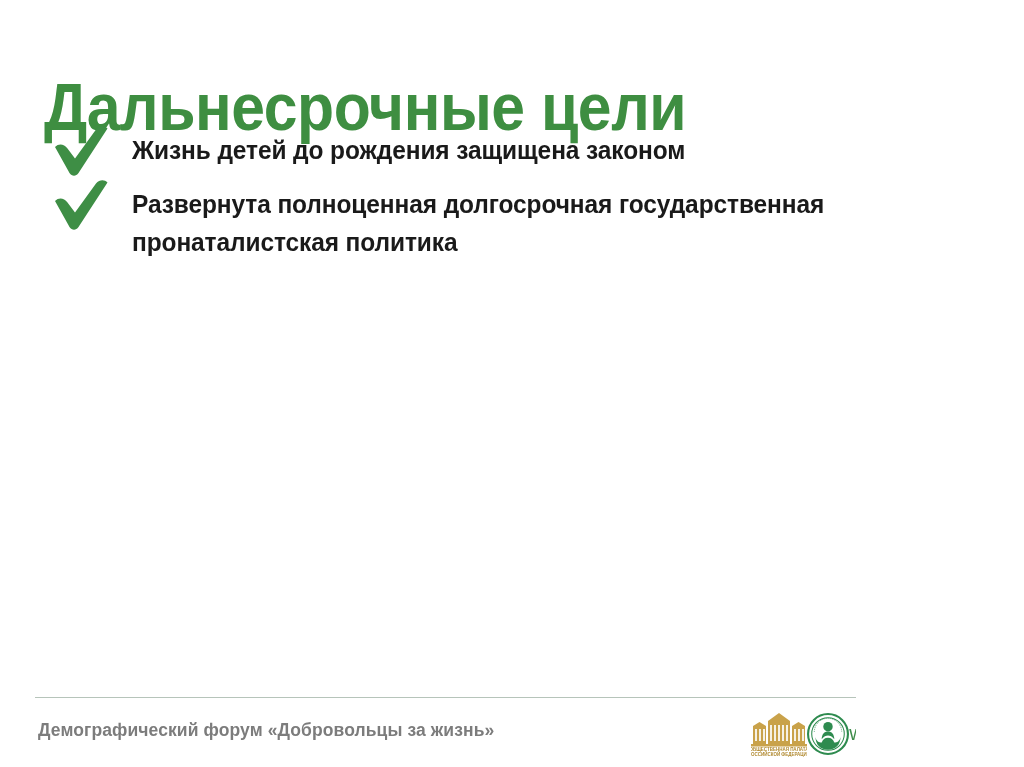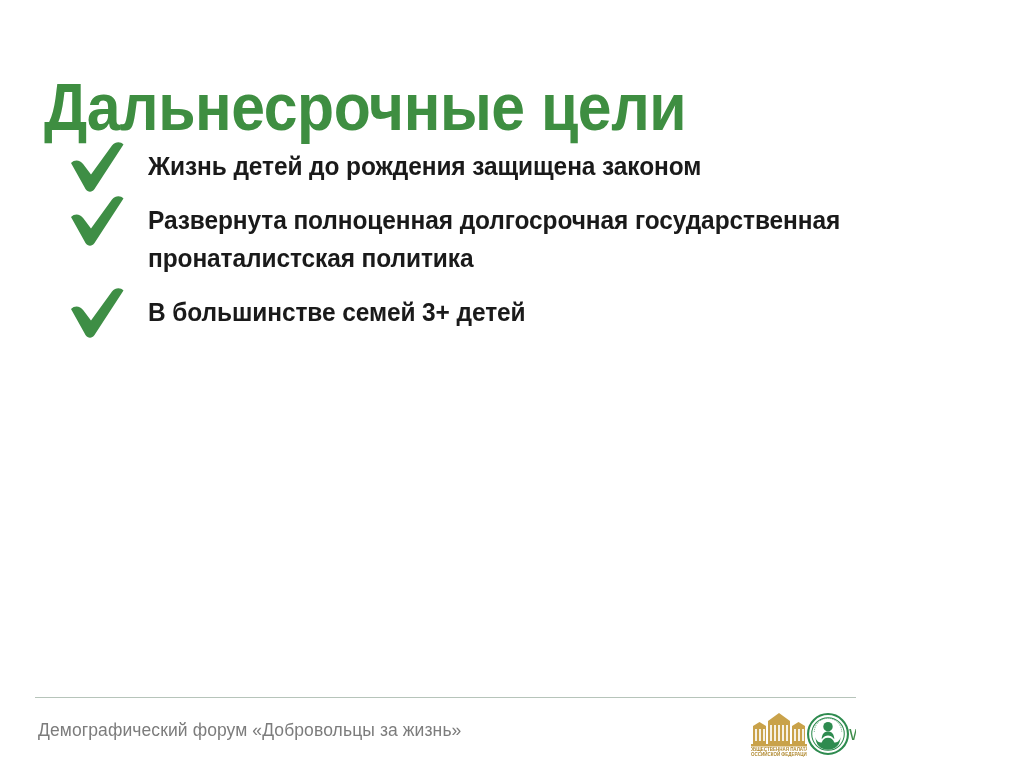--- a/index.html
+++ b/index.html
@@ -37,21 +37,21 @@
     white-space: nowrap;
   }
 
   
   #bullet-list {
     position: absolute;
     left: 44px;
     top: 131px;
     width: 930px;
     list-style: none;
-    margin: 16px;
+    margin: 0;
     padding: 0;
   }
   .bullet-item {
     position: relative;
     display: block;
     padding-left: 88px;
     margin: 0 0 16px 0;
     min-height: 34px;
   }
   .bullet-check {
@@ -95,21 +95,21 @@
     top: 703px;
     width: 1024px;
     height: 64px;
   }
   #footer-caption {
     position: absolute;
     left: 38px;
     top: 17px;
     color: #7c7c7c;
     font-size: 17.5px;
-    font-weight: normal;
+    font-weight: bold;
     letter-spacing: 0.1px;
     white-space: nowrap;
   }
 
   #footer-logos {
     position: absolute;
     right: 18px;
     top: 2px;
     height: 58px;
     display: flex;
@@ -159,28 +159,20 @@
       <span class="bullet-check">
         <svg viewBox="0 0 62 52" xmlns="http://www.w3.org/2000/svg" aria-hidden="true">
           <path d="M3 22 C7 18 12 19 15.5 23.5 L23 33.5 L44 4.5 C47.5 0.5 52.5 0.5 55.5 3.5 L26.5 48 C24 51.5 20 51.5 17.5 48 Z" fill="#3e8e45"></path>
         </svg>
       </span>
       <span class="bullet-text">Развернута полноценная долгосрочная государственная пронаталистская политика</span>
     </li>
 
 
 
-    <li class="bullet-item">
-      <span class="bullet-check">
-        <svg viewBox="0 0 62 52" xmlns="http://www.w3.org/2000/svg" aria-hidden="true">
-          <path d="M3 22 C7 18 12 19 15.5 23.5 L23 33.5 L44 4.5 C47.5 0.5 52.5 0.5 55.5 3.5 L26.5 48 C24 51.5 20 51.5 17.5 48 Z" fill="#3e8e45"></path>
-        </svg>
-      </span>
-      <span class="bullet-text">В большинстве семей 3+ детей</span>
-    </li>
 
 
 
   </ul>
 
   <div id="footer-divider"></div>
 
   <div id="footer">
 
     <div id="footer-caption">Демографический форум «Добровольцы за жизнь»</div>

